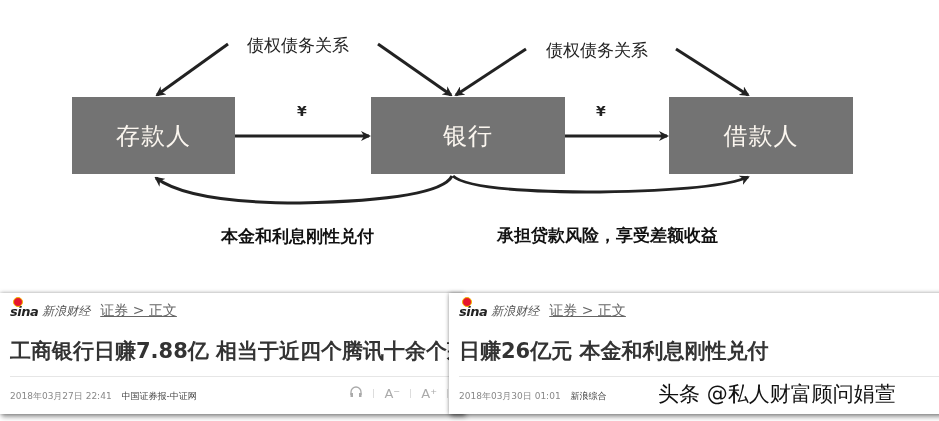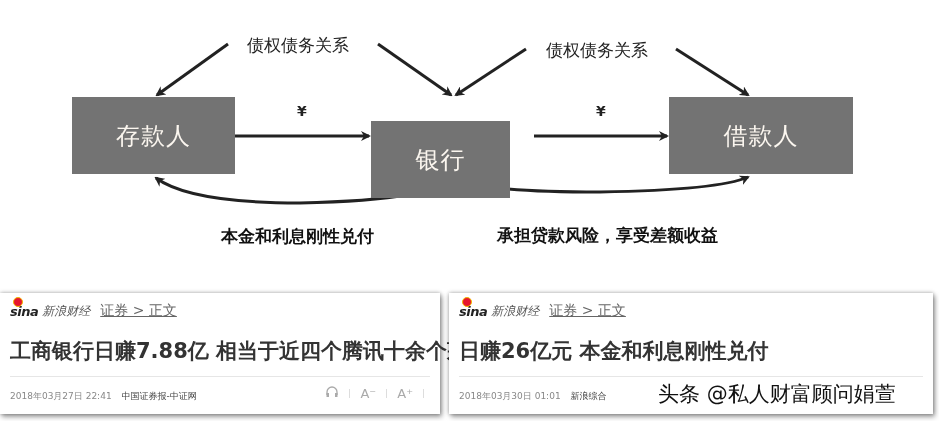--- a/index.html
+++ b/index.html
@@ -8,21 +8,21 @@
   .diagram { position: absolute; left: 0; top: 0; width: 939px; height: 285px; }
   .diagram svg { position: absolute; left: 0; top: 0; }
   .node { position: absolute; background: #737373; color: #fbf6ef;
           display: flex; align-items: center; justify-content: center;
           font-size: 24px; letter-spacing: 1px; }
   .rel-label { position: absolute; font-size: 17px; color: #222; }
   .yen { position: absolute; font-size: 14px; color: #222; font-weight: bold; }
   .caption { position: absolute; font-size: 17px; font-weight: bold; color: #111; }
 
   .card { position: absolute; top: 293px; height: 121px; background: #fff;
-          box-shadow: 0 0 4px rgba(0,0,0,0.35), 2px 3px 5px rgba(0,0,0,0.35); }
+          box-shadow: 0 0 4px rgba(0,0,0,0.35), 2px 3px 5px rgba(0,0,0,0.35); padding-left: 24px; }
   .card .brand { position: absolute; left: 10px; top: 9px; display: flex; align-items: center; }
   .sina-logo { position: relative; font-family: "DejaVu Sans", sans-serif; font-weight: bold;
                font-style: italic; font-size: 13px; color: #222; letter-spacing: -0.5px; }
   .sina-eye { position: absolute; left: 3px; top: -7px; width: 8px; height: 8px; border-radius: 50%;
               background: #e6162d; border: 1px solid #f3b700; }
   .brand-name { font-style: italic; font-size: 12px; color: #555; margin-left: 4px; }
   .crumb { font-size: 14px; color: #666; margin-left: 10px; text-decoration: underline; }
   .headline { position: absolute; left: 10px; top: 44px; font-size: 21px; font-weight: bold;
               color: #333; white-space: nowrap; letter-spacing: 0px; }
   .divider { position: absolute; left: 10px; right: 10px; top: 83px; border-top: 1px solid #e6e6e6; }
@@ -51,21 +51,21 @@
     <line x1="676" y1="49" x2="748" y2="95" stroke="#222" stroke-width="3" marker-end="url(#ah)"></line>
 
     <line x1="235" y1="136" x2="369" y2="136" stroke="#222" stroke-width="3" marker-end="url(#ah)"></line>
     <line x1="534" y1="136" x2="667" y2="136" stroke="#222" stroke-width="3" marker-end="url(#ah)"></line>
 
     <path d="M452,176 Q440,200 300,203 Q190,203 156,178" fill="none" stroke="#222" stroke-width="3" marker-end="url(#ah)"></path>
     <path d="M453,176 Q470,192 600,192 Q720,190 748,177" fill="none" stroke="#222" stroke-width="3" marker-end="url(#ah)"></path>
   </svg>
 
   <div class="node" style="left:72px;top:97px;width:163px;height:77px;">存款人</div>
-  <div class="node" style="left:371px;top:97px;width:139px;height:77px;margin-top:24px;">银行</div>
+  <div class="node" style="left:371px;top:97px;width:194px;height:77px;">银行</div>
   <div class="node" style="left:669px;top:97px;width:184px;height:77px;">借款人</div>
 
   <div class="rel-label" style="left:247px;top:34px;">债权债务关系</div>
   <div class="rel-label" style="left:546px;top:39px;">债权债务关系</div>
 
   <div class="yen" style="left:297px;top:103px;">¥</div>
   <div class="yen" style="left:596px;top:103px;">¥</div>
 
   <div class="caption" style="left:221px;top:225px;">本金和利息刚性兑付</div>
   <div class="caption" style="left:497px;top:224px;">承担贷款风险，享受差额收益</div>

